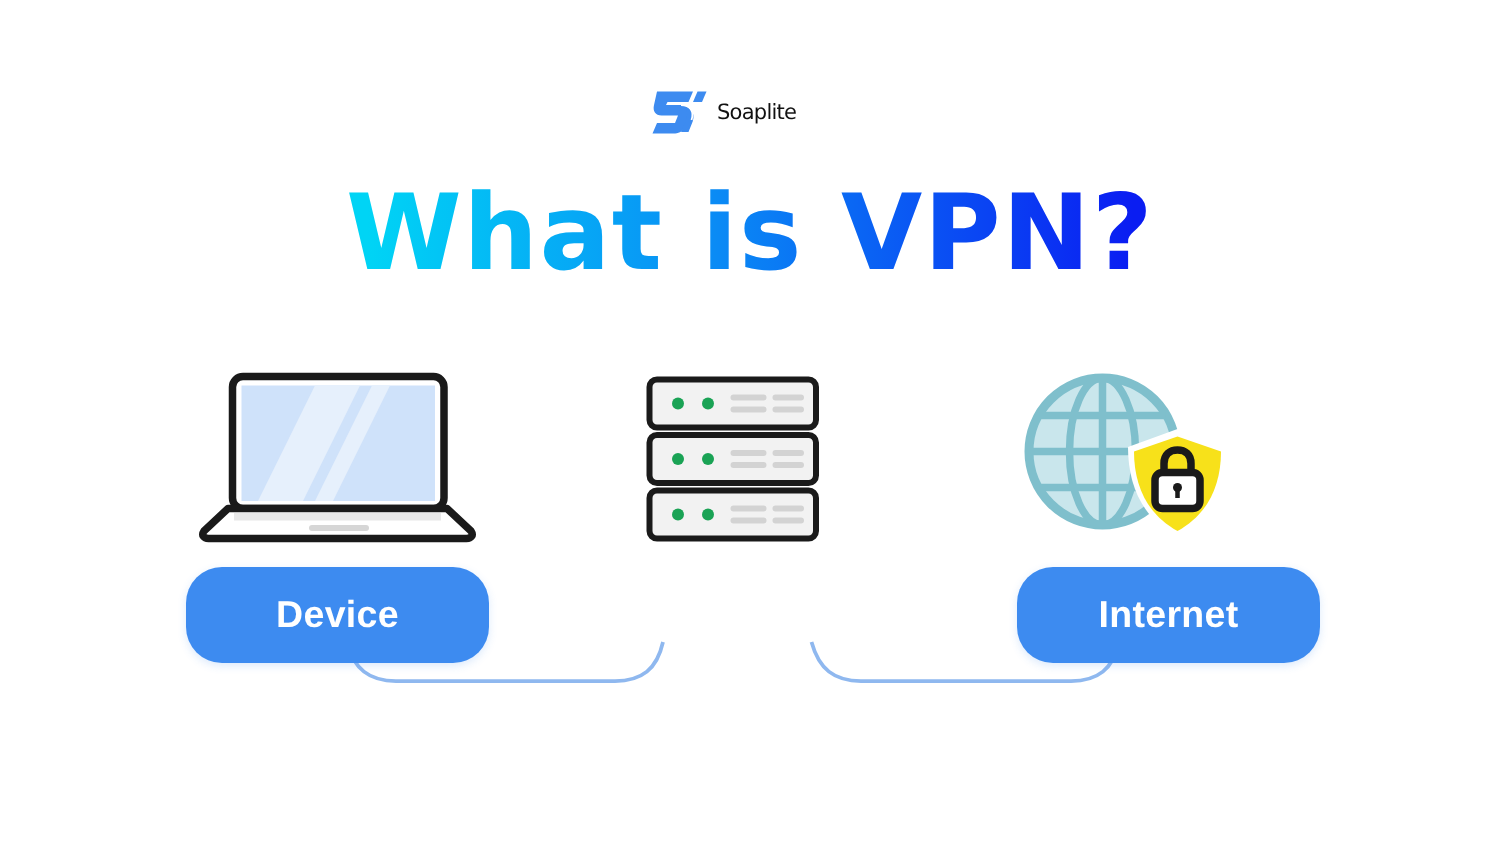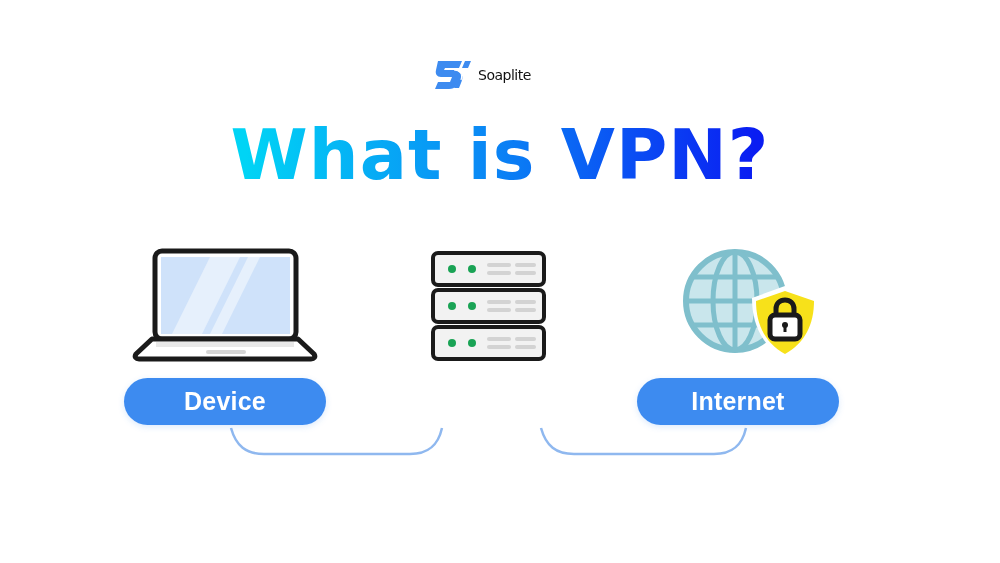--- a/index.html
+++ b/index.html
@@ -24,34 +24,34 @@
       line-height: 1;
     }
 
     .title-svg { position: absolute; left: 0; top: 108px; width: 1000px; height: 90px; }
 
     .icon { position: absolute; }
     .icon svg { display: block; }
 
     .pill {
       position: absolute;
-      top: 378px; height: 47px; width: 202px;
+      top: 378px; height: 64px; width: 202px;
       border-radius: 24px;
       background: #3d8bf0;
       color: #ffffff;
       font-family: "Liberation Sans", sans-serif;
       font-size: 25px;
       font-weight: 700;
       display: flex; align-items: center; justify-content: center;
       letter-spacing: 0.2px;
       box-shadow: 0 2px 6px rgba(61,139,240,0.18);
     }
     .pill-device { left: 124px; }
     .pill-server { left: 388px; }
-    .pill-internet { left: 637px; }
+    .pill-internet { left: 678px; }
 
     .connectors { position: absolute; left: 0; top: 0; width: 1000px; height: 563px; pointer-events: none; }
   </style>
 </head>
 <body>
 
 <div class="stage">
 
   <div class="brand">
     <svg class="brand-logo" viewBox="0 0 40 32">

